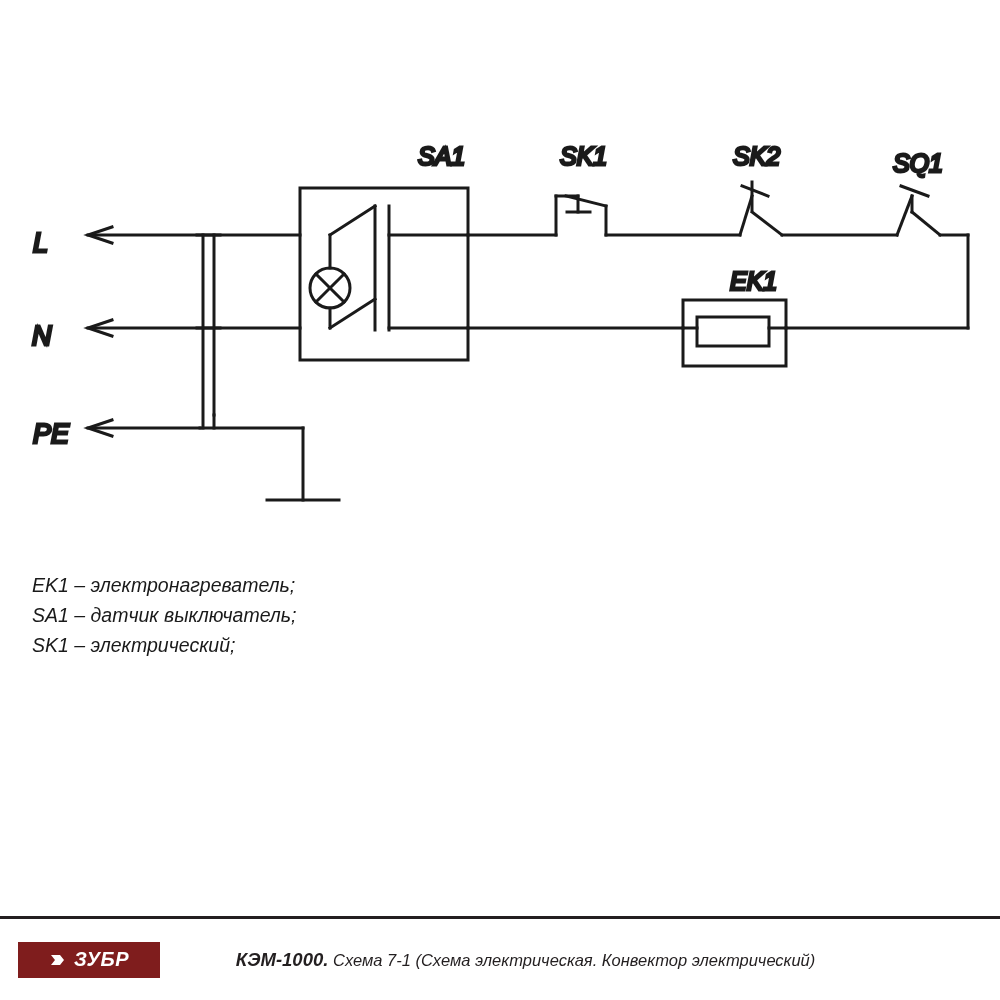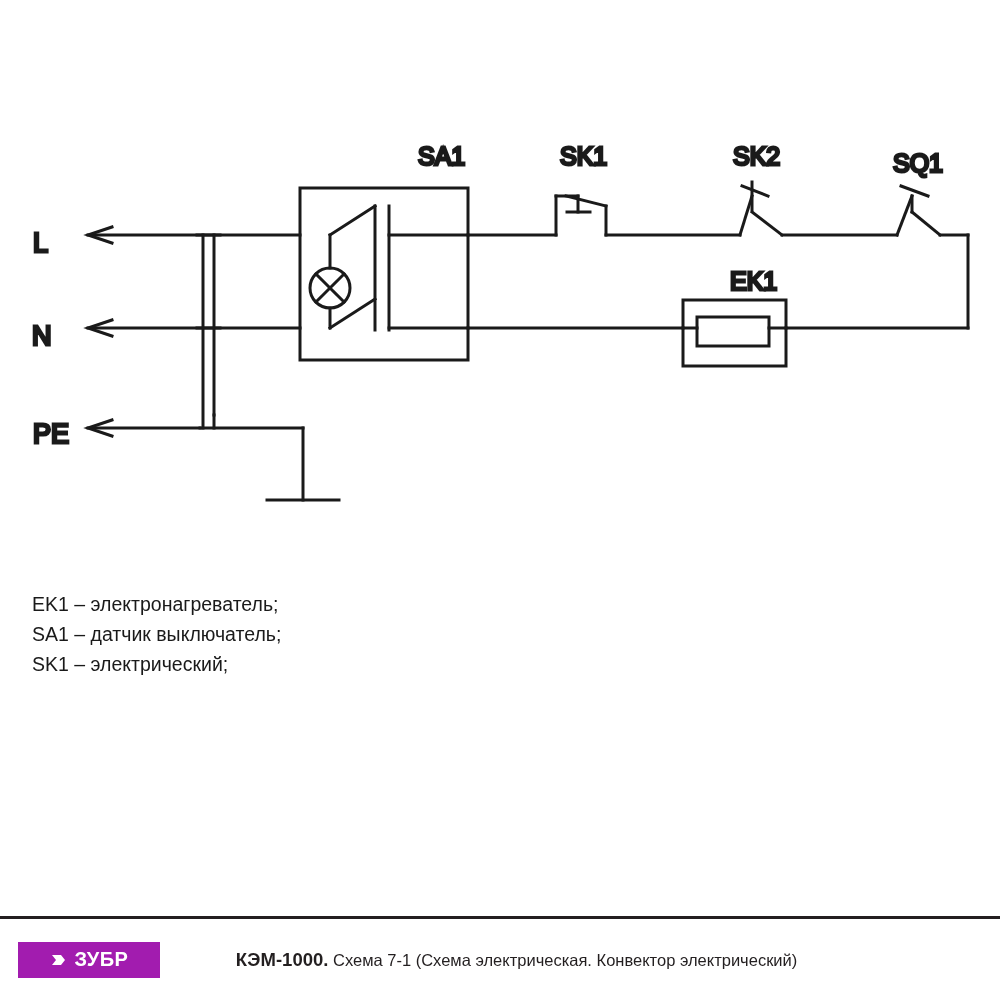--- a/index.html
+++ b/index.html
@@ -12,32 +12,33 @@
     height: 1000px;
     font-family: "Liberation Sans", sans-serif;
     color: #1a1a1a;
     position: relative;
     overflow: hidden;
   }
   #page {
     position: relative;
     width: 1000px;
     height: 980px;
+    font-style: italic;
   }
   #schematic {
     position: absolute;
     left: 0;
     top: 0;
     width: 1000px;
     height: 880px;
   }
   .legend {
     position: absolute;
     left: 32px;
-    top: 589px;
+    top: 570px;
     width: 700px;
   }
   .legend-line {
     font-size: 19.5px;
     line-height: 30px;
     color: #1a1a1a;
     white-space: pre;
   }
   .footer-rule {
     position: absolute;
@@ -54,21 +55,21 @@
     width: 1000px;
     height: 81px;
     background: #ffffff;
     display: flex;
     align-items: center;
   }
   .brand {
     margin-left: 18px;
     width: 142px;
     height: 36px;
-    background: #a21caf;
+    background: #7f1d1d;
     display: flex;
     align-items: center;
     justify-content: center;
     gap: 5px;
   }
   .brand-arrow {
     width: 20px;
     height: 20px;
     position: relative;
   }

